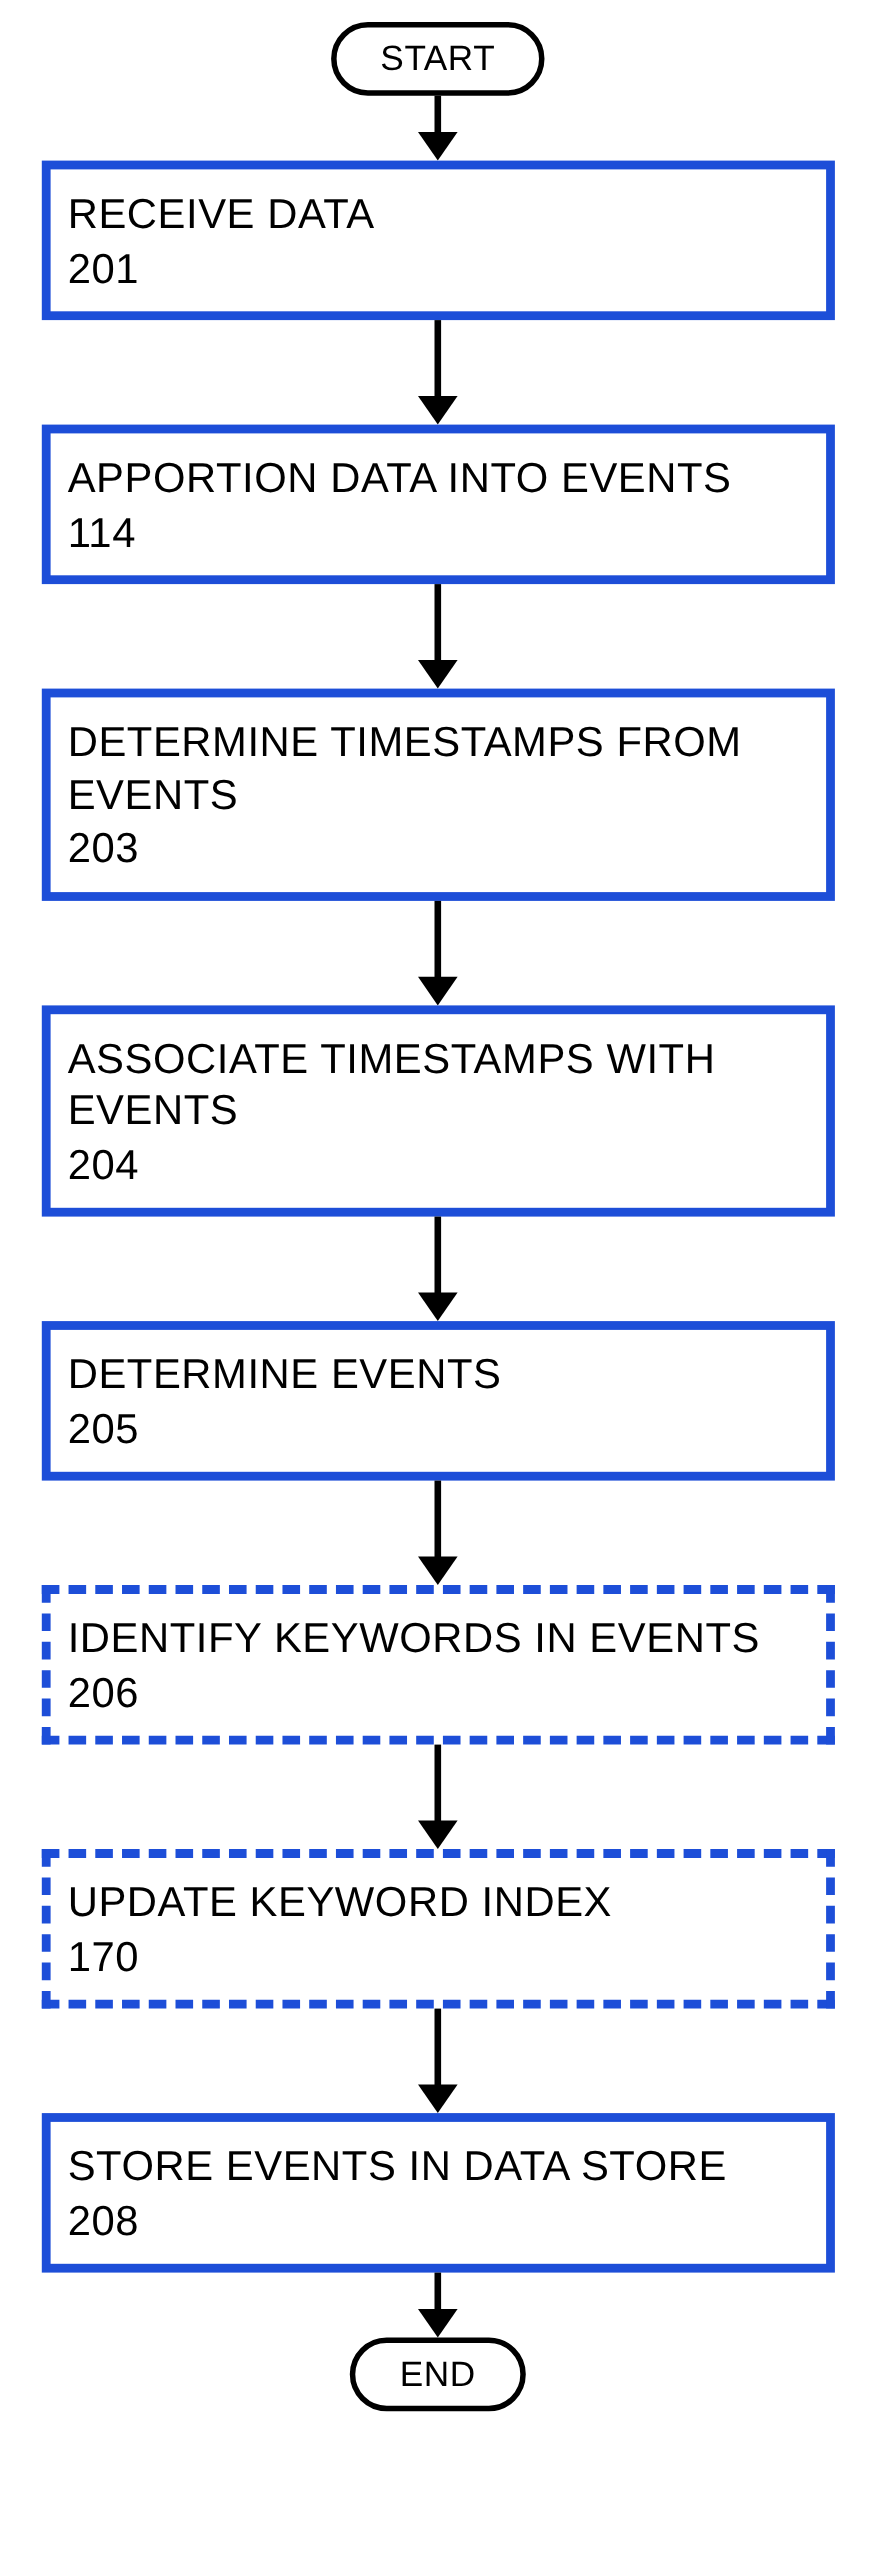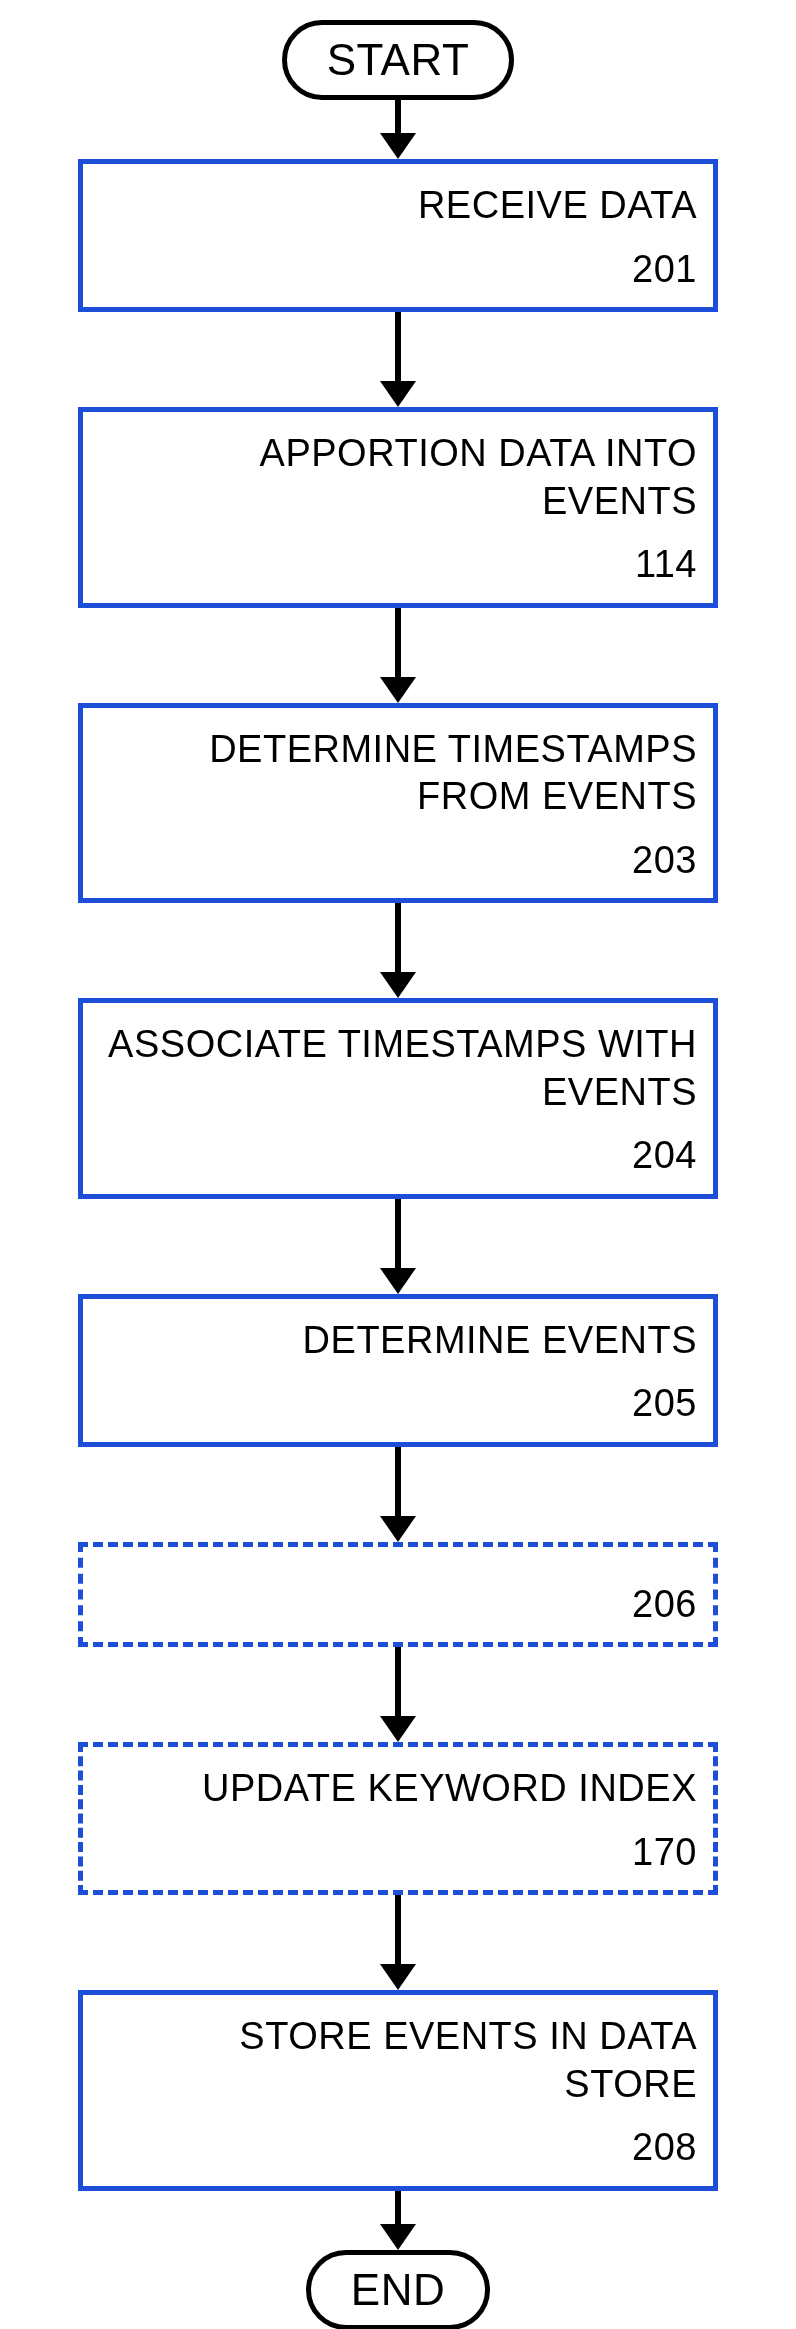--- a/index.html
+++ b/index.html
@@ -14,44 +14,44 @@
     padding-top: 20px;
     padding-bottom: 40px;
     display: flex;
     flex-direction: column;
     align-items: center;
   }
   .terminator {
     border: 5px solid #000;
     border-radius: 40px;
     padding: 10px 40px;
-    font-size: 44px;
+    font-size: 32px;
     font-weight: 400;
     text-align: center;
     letter-spacing: 0.5px;
   }
   .process {
-    border: 5px solid #1d4ed8;
-    width: 640px;
+    border: 8px solid #1d4ed8;
+    width: 721px;
     box-sizing: border-box;
     padding: 18px 16px 14px 16px;
-    text-align: right;
+    text-align: left;
     font-size: 38px;
     line-height: 1.25;
     letter-spacing: 0.5px;
   }
   .process.dashed {
     border-style: dashed;
   }
   .step-label {
     display: block;
   }
   .step-num {
     display: block;
-    margin-top: 16px;
+    margin-top: 2px;
   }
   .arrow {
     display: flex;
     flex-direction: column;
     align-items: center;
   }
   .arrow .shaft {
     width: 6px;
     background: #000;
   }
@@ -124,20 +124,21 @@
     <span class="step-label">DETERMINE EVENTS</span>
     <span class="step-num">205</span>
   </div>
 
   <div class="arrow long">
     <div class="shaft"></div>
     <div class="head"></div>
   </div>
 
   <div class="process dashed">
+    <span class="step-label">IDENTIFY KEYWORDS IN EVENTS</span>
     <span class="step-num">206</span>
   </div>
 
   <div class="arrow long">
     <div class="shaft"></div>
     <div class="head"></div>
   </div>
 
   <div class="process dashed">
     <span class="step-label">UPDATE KEYWORD INDEX</span>

